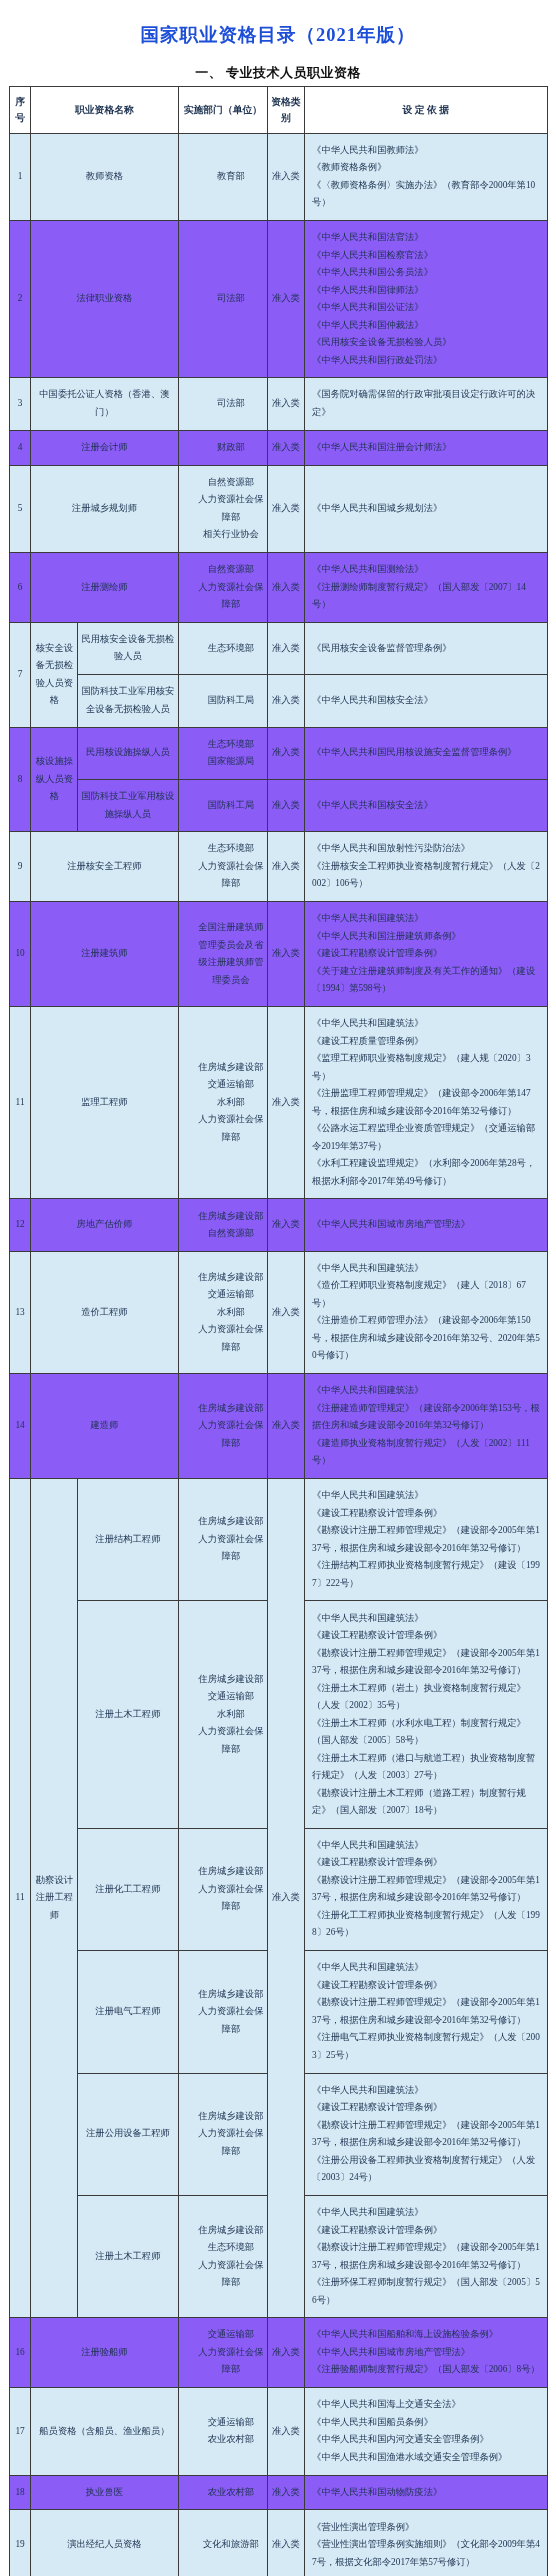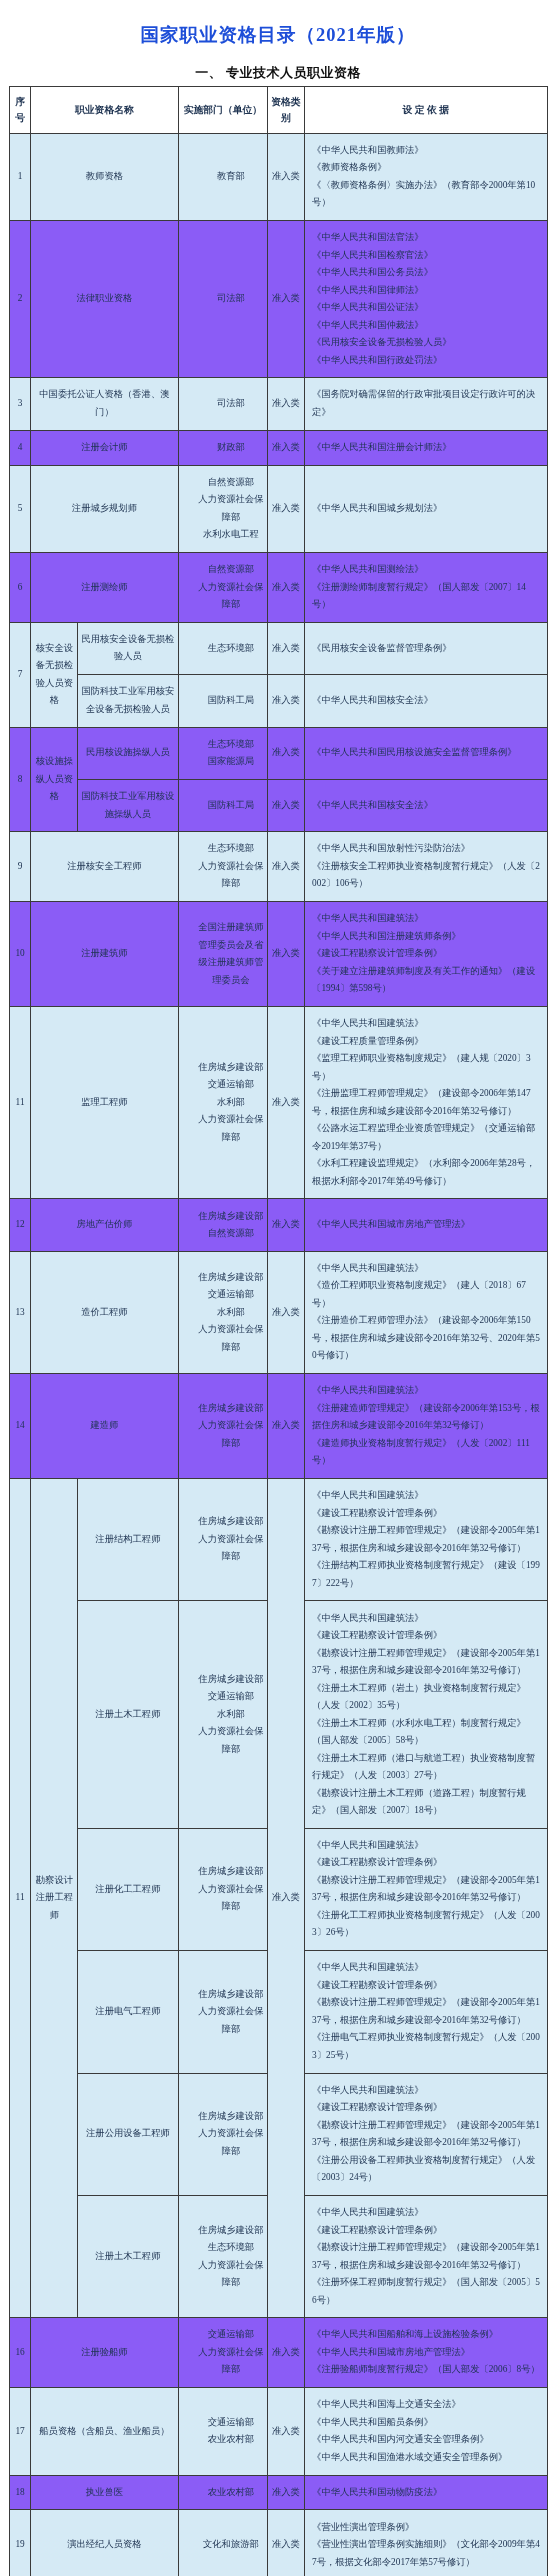--- a/index.html
+++ b/index.html
@@ -99,21 +99,21 @@
           <td class="c-basis">
             <div>《中华人民共和国注册会计师法》</div>
           </td>
         </tr>
         <tr class="hl main">
           <td class="c-no">5</td>
           <td class="c-name" colspan="2">注册城乡规划师</td>
           <td class="c-dept">
             <div>自然资源部</div>
             <div>人力资源社会保障部</div>
-            <div>水利水电工程</div>
+            <div>相关行业协会</div>
           </td>
           <td class="c-cat">准入类</td>
           <td class="c-basis">
             <div>《中华人民共和国城乡规划法》</div>
           </td>
         </tr>
         <tr class="plain main">
           <td class="c-no">6</td>
           <td class="c-name" colspan="2">注册测绘师</td>
           <td class="c-dept">
@@ -296,21 +296,21 @@
         <tr class="hl">
           <td class="c-sub">注册化工工程师</td>
           <td class="c-dept">
             <div>住房城乡建设部</div>
             <div>人力资源社会保障部</div>
           </td>
           <td class="c-basis">
             <div>《中华人民共和国建筑法》</div>
             <div>《建设工程勘察设计管理条例》</div>
             <div>《勘察设计注册工程师管理规定》（建设部令2005年第137号，根据住房和城乡建设部令2016年第32号修订）</div>
-            <div>《注册化工工程师执业资格制度暂行规定》（人发〔2003〕26号）</div>
+            <div>《注册化工工程师执业资格制度暂行规定》（人发〔1998〕26号）</div>
           </td>
         </tr>
         <tr class="hl">
           <td class="c-sub">注册电气工程师</td>
           <td class="c-dept">
             <div>住房城乡建设部</div>
             <div>人力资源社会保障部</div>
           </td>
           <td class="c-basis">
             <div>《中华人民共和国建筑法》</div>

